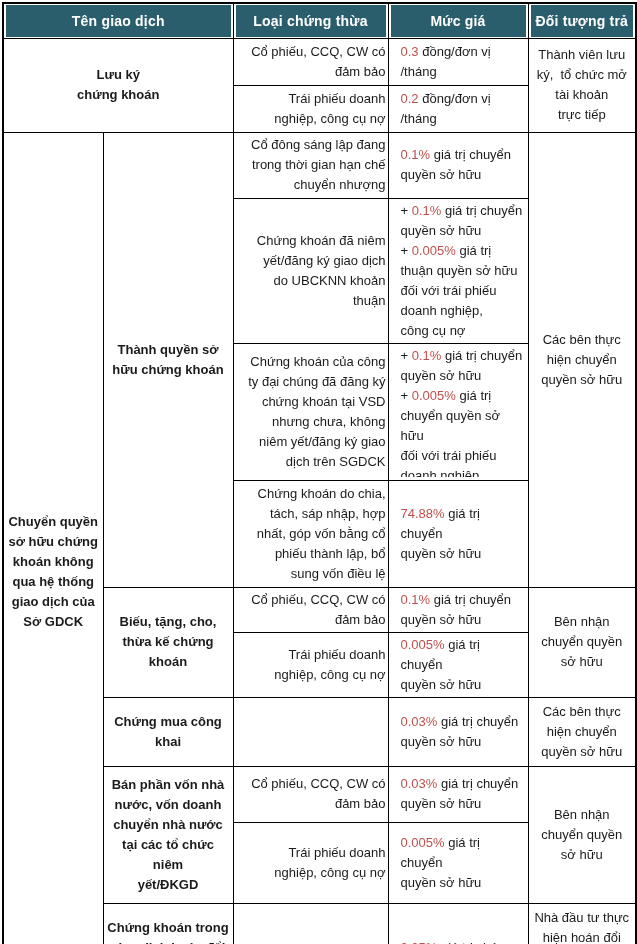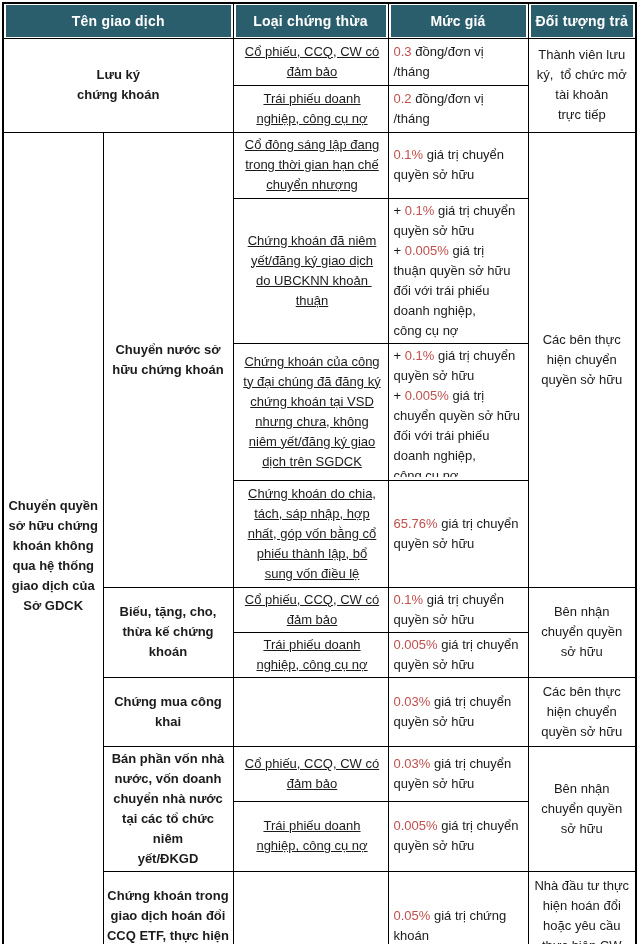--- a/index.html
+++ b/index.html
@@ -21,23 +21,23 @@
   }
   th { height: 35px; position: relative; background: #fff; white-space: normal; font-size: 14px; padding-left: 29px; }
   .hfill {
     position: absolute; inset: 1px 2px;
     background: var(--header-bg, #2B5E6C);
     color: var(--header-text, #fff);
     display: flex; align-items: center; justify-content: center;
     font-weight: bold; letter-spacing: 0.2px;
   }
   td { font-size: 13px; line-height: 20px; background: #fff; }
-  .cname  { font-weight: bold; text-align: center; white-space: pre-wrap; padding: 2px 3px; }
-  .ctype  { text-align: center;  white-space: pre-wrap; padding: 2px 2px 2px 5px; text-decoration: underline; }
-  .cprice { text-align: left;  white-space: pre-wrap; padding: 2px 2px 2px 5px; }
+  .cname  { font-weight: bold; text-align: center; white-space: pre-wrap; padding: 8px 3px; }
+  .ctype  { text-align: right;  white-space: pre-wrap; padding: 2px 2px 2px 5px; }
+  .cprice { text-align: left;  white-space: pre-wrap; padding: 2px 2px 2px 12px; }
   .cpayer { text-align: center; white-space: pre-wrap; padding: 4px 3px; margin-top: 45px; }
   .red { color: var(--accent-red, #C0504D); }
   .clip { max-height: 131px; overflow: hidden; }
 </style>
 </head>
 <body>
 
 <table class="fee">
   <colgroup>
     <col style="width:100px">
@@ -91,21 +91,21 @@
 /tháng</span></td>
   </tr>
 
   <tr style="height:66px">
     <td rowspan="10" class="cname">Chuyển quyền
 sở hữu chứng
 khoán không
 qua hệ thống
 giao dịch của
 Sở GDCK</td>
-    <td rowspan="4" class="cname">Chuyển nước sở
+    <td rowspan="4" class="cname">Thành quyền sở
 hữu chứng khoán</td>
     <td class="ctype">Cổ đông sáng lập đang
 trong thời gian hạn chế
 chuyển nhượng</td>
     <td class="cprice"><span class="red">0.1%</span><span> giá trị chuyển
 quyền sở hữu</span></td>
     <td rowspan="4" class="cpayer">Các bên thực
 hiện chuyển
 quyền sở hữu</td>
   </tr>
@@ -138,21 +138,21 @@
 doanh nghiệp,
 công cụ nợ</span></div></td>
   </tr>
 
   <tr style="height:107px">
     <td class="ctype">Chứng khoán do chia,
 tách, sáp nhập, hợp
 nhất, góp vốn bằng cổ
 phiếu thành lập, bổ
 sung vốn điều lệ</td>
-    <td class="cprice"><span class="red">65.76%</span><span> giá trị chuyển
+    <td class="cprice"><span class="red">74.88%</span><span> giá trị chuyển
 quyền sở hữu</span></td>
   </tr>
 
   <tr style="height:42px">
     <td rowspan="2" class="cname">Biếu, tặng, cho,
 thừa kế chứng
 khoán</td>
     <td class="ctype">Cổ phiếu, CCQ, CW có
 đảm bảo</td>
     <td class="cprice"><span class="red">0.1%</span><span> giá trị chuyển

